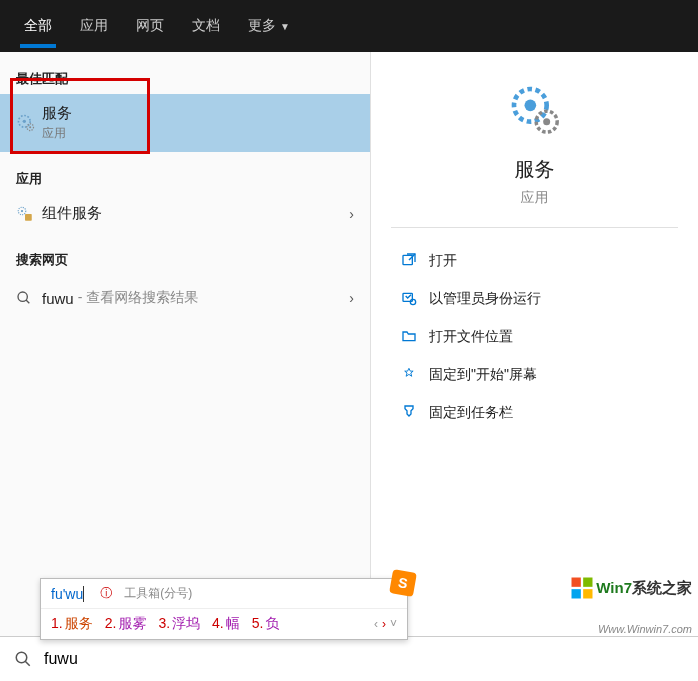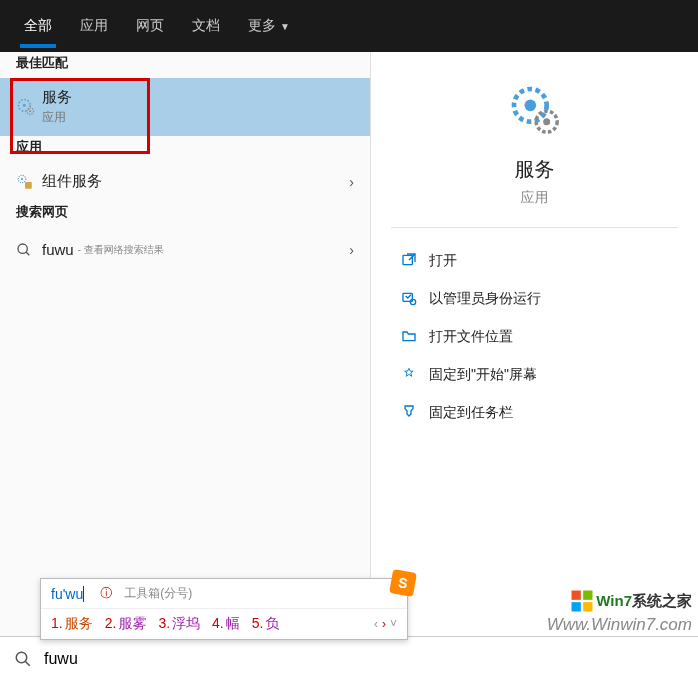--- a/index.html
+++ b/index.html
@@ -8,35 +8,35 @@
 .top-tabs { background: #1a1a1a; height: 52px; display: flex; align-items: center; padding: 0 10px; }
 .tab { color: #ccc; font-size: 14px; padding: 0 14px; height: 44px; display: flex; align-items: center; cursor: pointer; position: relative; }
 .tab.active { color: #fff; }
 .tab.active::after { content: ''; position: absolute; bottom: 0; left: 10px; right: 10px; height: 4px; background: #0078d4; }
 .tab .chev { margin-left: 4px; font-size: 10px; }
 
 .main-area { display: flex; height: 592px; background: #fafafa; }
 .left-panel { width: 370px; background: #fafafa; }
 .right-panel { flex: 1; background: #fff; border-left: 1px solid #e0e0e0; position: relative; }
 
-.section-header { font-size: 13px; font-weight: 600; color: #222; padding: 2px 16px 6px; }
+.section-header { font-size: 13px; font-weight: 600; color: #222; padding: 18px 16px 6px; }
 
 .result-item { display: flex; align-items: center; padding: 10px 16px; cursor: pointer; position: relative; }
 .result-item .icon-slot { width: 26px; display: flex; align-items: center; justify-content: flex-start; }
 .result-item .text-slot { flex: 1; }
 .result-item .title { font-size: 15px; color: #222; }
 .result-item .sub { font-size: 12px; color: #777; margin-top: 2px; }
 .result-item .chev-right { color: #555; font-size: 14px; }
 .result-item.selected { background: #a9cfe8; }
 .highlight-box { position: absolute; top: 78px; left: 10px; width: 140px; height: 76px; border: 3px solid #d40000; pointer-events: none; z-index: 10; }
 
 .web-row { display: flex; align-items: center; padding: 14px 16px; cursor: pointer; }
 .web-row .icon-slot { width: 26px; }
 .web-row .q { font-size: 15px; color: #222; }
-.web-row .hint { font-size: 10px; color: #888; margin-left: 4px; }
+.web-row .hint { font-size: 14px; color: #888; margin-left: 4px; }
 .web-row .chev-right { color: #555; font-size: 14px; margin-left: auto; }
 
 .detail-top { text-align: center; padding: 30px 0 20px; }
 .detail-top .big-icon { margin-bottom: 14px; display: inline-block; }
 .detail-top .title { font-size: 20px; color: #222; }
 .detail-top .sub { font-size: 14px; color: #888; margin-top: 6px; }
 .detail-divider { border-top: 1px solid #e0e0e0; margin: 0 20px; }
 
 .action-list { padding: 14px 0; }
 .action-item { display: flex; align-items: flex-start; padding: 10px 30px; cursor: pointer; font-size: 14px; color: #222; }
@@ -59,21 +59,21 @@
 
 .search-bar { position: absolute; bottom: 0; left: 0; right: 0; height: 45px; background: #fff; border-top: 1px solid #ccc; display: flex; align-items: center; padding: 0 14px; }
 .search-bar .sicon { color: #555; margin-right: 12px; }
 .search-bar input { border: none; outline: none; font-size: 16px; flex: 1; }
 
 .watermark { position: absolute; right: 6px; bottom: 46px; text-align: right; z-index: 15; }
 .watermark .wm-top { display: flex; align-items: center; justify-content: flex-end; }
 .watermark .wm-logo { width: 28px; height: 28px; }
 .watermark .wm-title { font-size: 15px; font-weight: bold; color: #333; }
 .watermark .wm-title .accent { color: #1e7a1e; }
-.watermark .wm-url { font-size: 17px; color: #888; font-style: italic; }
+.watermark .wm-url { font-size: 11px; color: #888; font-style: italic; margin-top: 21px; }
 
 svg { display: block; }
 </style>
 </head>
 <body>
 
 <div class="top-tabs">
   <div class="tab active">
       <span>全部</span>
     </div>

